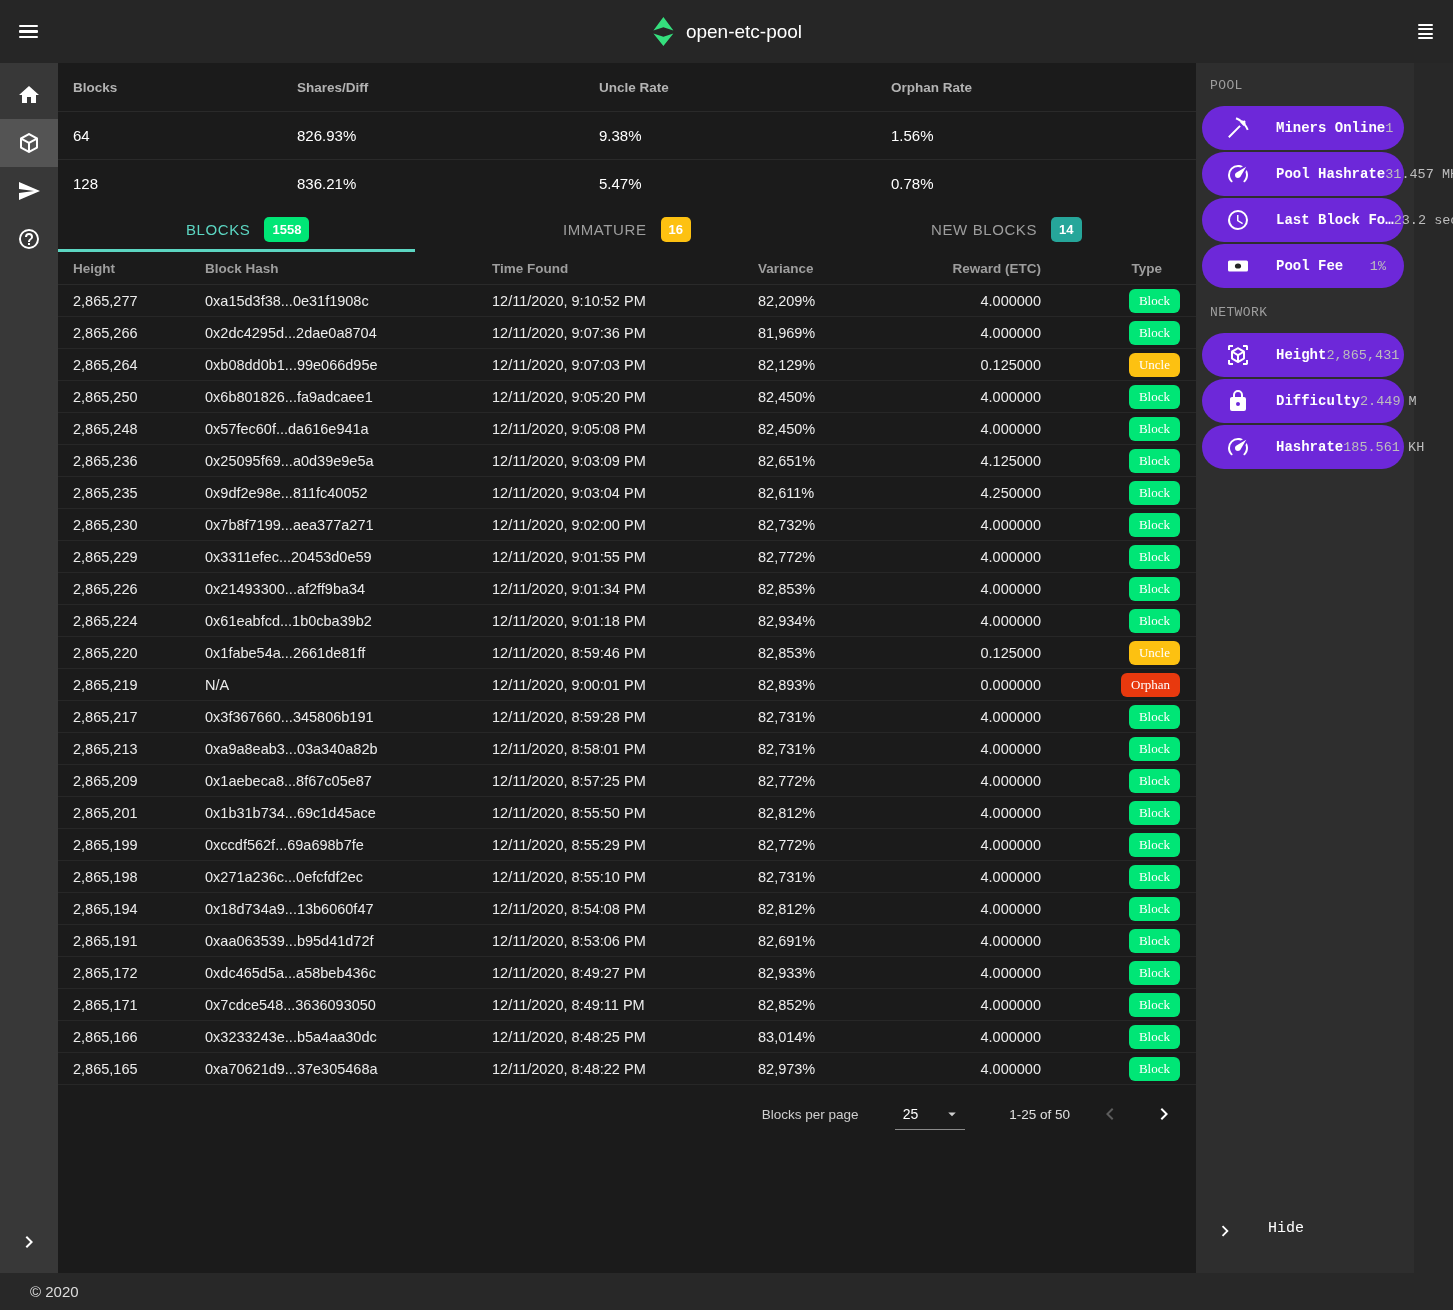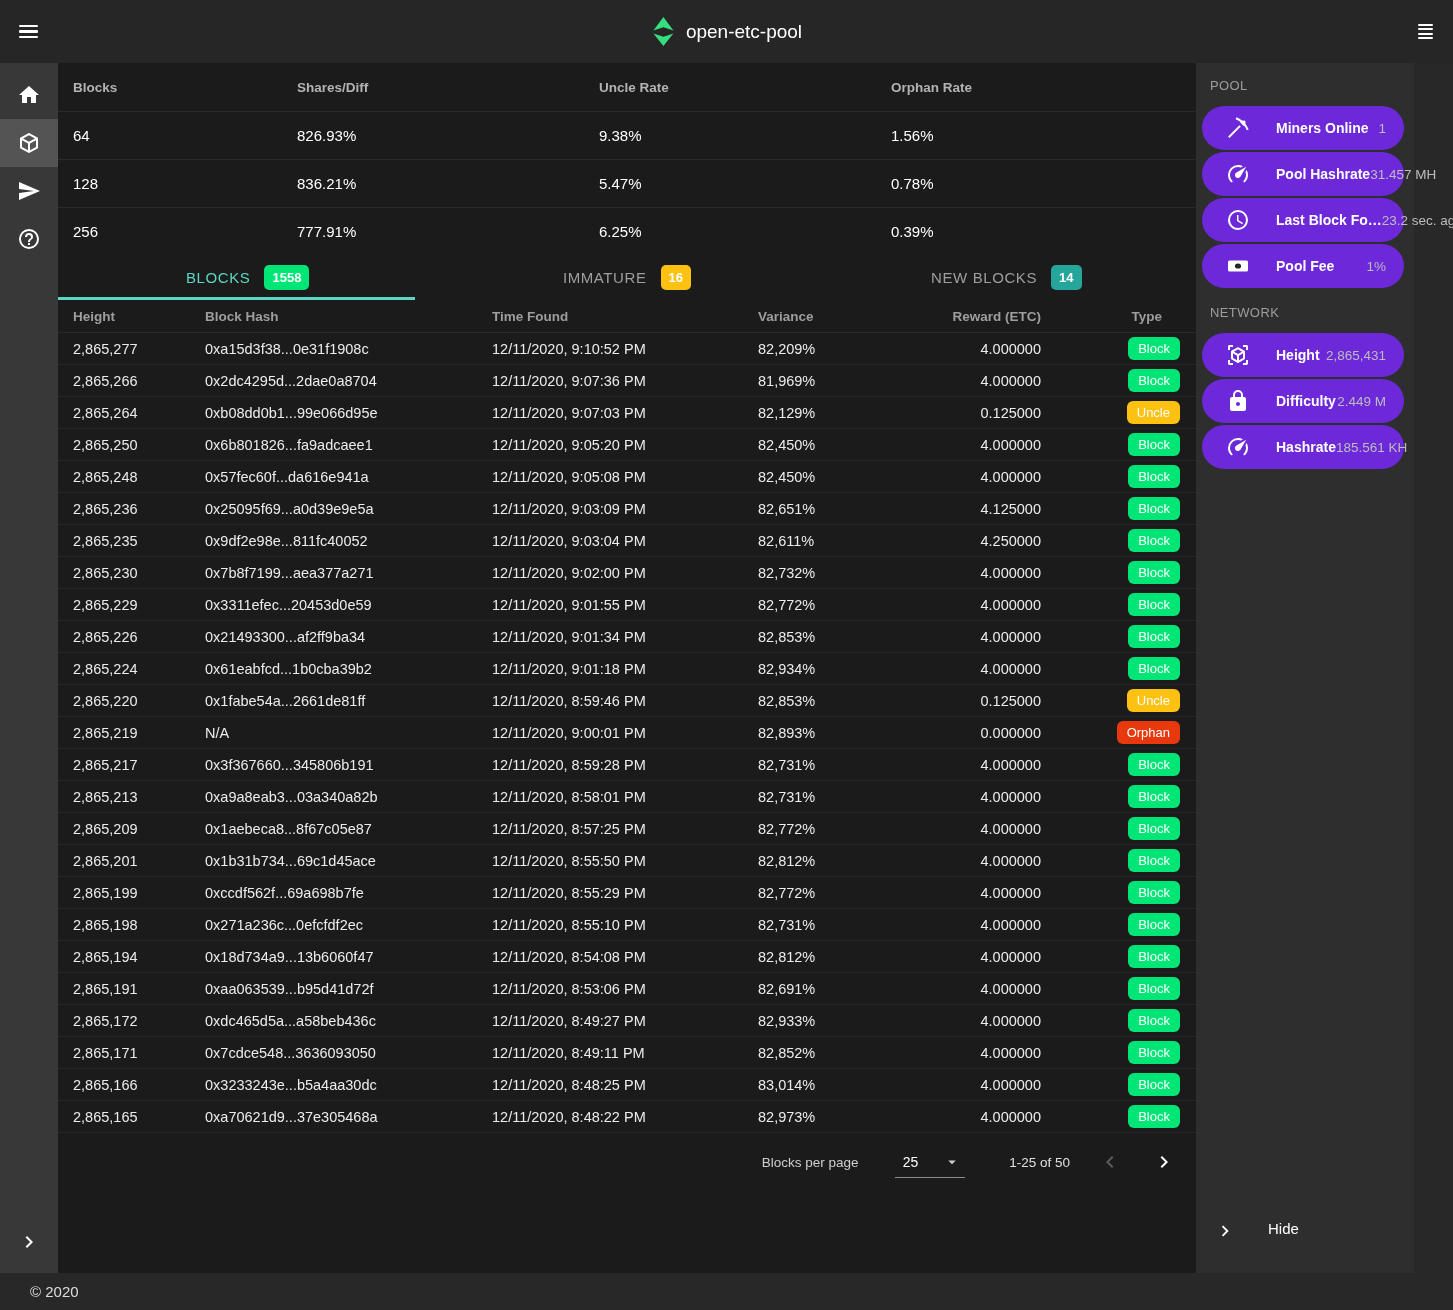--- a/index.html
+++ b/index.html
@@ -40,33 +40,33 @@
   .badge-amber { background:#fdc111; }
   .badge-teal  { background:#26a69a; }
 
   .btable-grid { display:grid; grid-template-columns:132px 287px 266px 158px 125px 1fr; align-items:center; padding-left:15px; }
   .btable-header { height:33px; color:#9e9e9e; font-size:13.5px; font-weight:bold; border-bottom:1px solid #2a2a2a; }
   .btable-header .c-reward, .btable-header .c-type { text-align:right; }
   .btable-header .c-type { padding-right:34px;padding-left:27px; }
   .block-row { height:32px; color:#ececec; font-size:14.5px; border-bottom:1px solid #272727; }
   .c-reward { text-align:right; }
   .c-type { text-align:right; padding-right:16px; }
-  .chip { display:inline-block; border-radius:6px; color:#fff; font-size:13px; padding:4px 10px; min-width:34px; text-align:center; }
+  .chip { display:inline-block; border-radius:6px; color:#fff; font-size:13px; padding:4px 10px; min-width:34px; text-align:center;font-family:Liberation Serif, serif; }
   .chip-block  { background:#00e676; }
   .chip-uncle  { background:#fdc111; }
   .chip-orphan { background:#e8390e; }
 
   .pagination { height:58px; display:flex; align-items:center; justify-content:flex-end; padding-right:18px; color:#cfcfcf; }
   .pp-label { font-size:13.5px; }
   .pp-select { display:flex; align-items:center; gap:25px; margin-left:36px; padding:7px 4px 6px 8px; border-bottom:1px solid #8a8a8a; cursor:pointer; color:#fff; font-size:14px; }
   .pp-range { font-size:13.5px; margin-left:44px; color:#e0e0e0; }
   .pg-btn { margin-left:26px; width:28px; height:28px; display:flex; align-items:center; justify-content:center; cursor:pointer; }
 
   
-  .right-sidebar { position:absolute; left:1196px; top:63px; width:218px; height:1210px; background:#2e2e2e; }
+  .right-sidebar { position:absolute; left:1196px; top:63px; width:218px; height:1210px; background:#2e2e2e;font-family:Liberation Mono, monospace; }
   .section-label { color:#9e9e9e; font-size:13px; padding:15px 0 11px 14px; letter-spacing:.4px; }
   .info-pill { height:44px; margin:2px 10px 2px 6px; background:#6d28d9; border-radius:22px; display:flex; align-items:center; }
   .pill-icon { width:24px; height:24px; margin-left:24px; flex:0 0 auto; }
   .pill-label { margin-left:26px; color:#fff; font-size:14px; font-weight:bold; white-space:nowrap; }
   .pill-value { margin-left:auto; margin-right:18px; color:#bdbdbd; font-size:13.5px; white-space:nowrap; }
   .hide-row { position:absolute; left:0; right:0; bottom:9px; height:44px; display:flex; align-items:flex-start; cursor:pointer; }
   .hide-row svg { margin-left:18px; }
   .hide-label { margin-left:32px; color:#fff; font-size:15px; }
 
   
@@ -139,26 +139,20 @@
         <span>64</span>
         <span>826.93%</span>
         <span>9.38%</span>
         <span>1.56%</span>
       </div>
       <div class="stats-grid stats-row">
         <span>128</span>
         <span>836.21%</span>
         <span>5.47%</span>
         <span>0.78%</span>
-      </div>
-      <div class="stats-grid stats-row">
-        <span>256</span>
-        <span>777.91%</span>
-        <span>6.25%</span>
-        <span>0.39%</span>
       </div>
     </div>
 
   <div class="tabs">
     <div class="tab active">
       <span class="tab-label">BLOCKS</span>
       <span class="tab-badge badge-green">1558</span>
     </div>
     <div class="tab">
       <span class="tab-label">IMMATURE</span>

